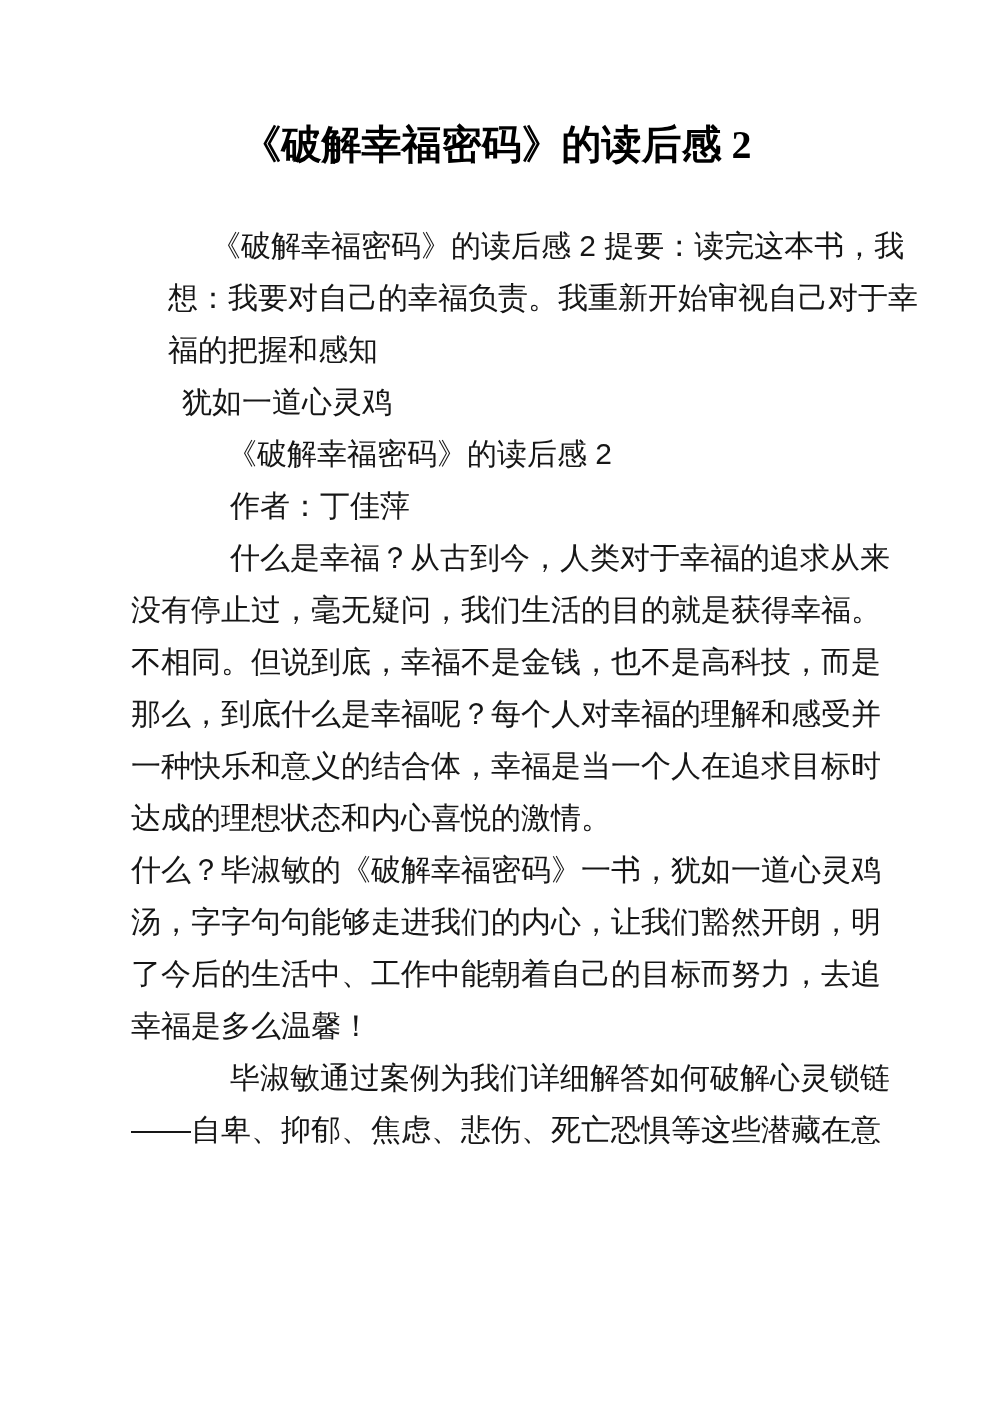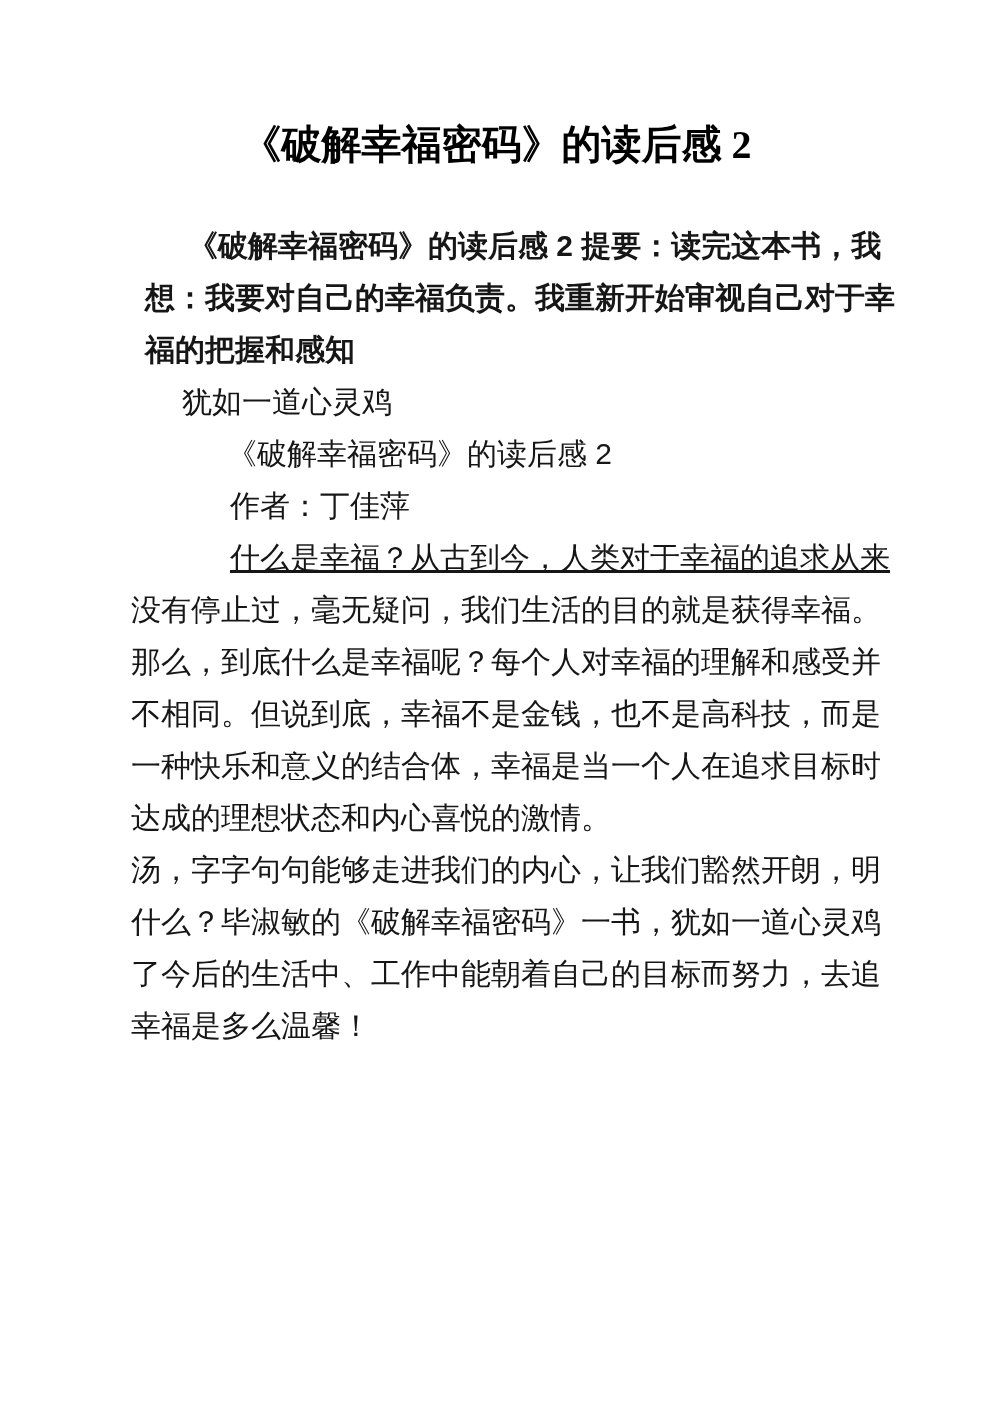--- a/index.html
+++ b/index.html
@@ -35,26 +35,26 @@
     line-height: 52px;
   }
   .para { margin: 0; }
   .line {
     white-space: nowrap;
     text-align: justify;
     text-align-last: justify;
   }
   .line.no-stretch { text-align-last: left; }
   
-  .para-abstract { margin-left: 14px; width: 665px; font-weight: bold; }
+  .para-abstract { margin-left: 37px; width: 665px; }
   .para-abstract .line.first { text-indent: 43px; }
   .para-source   .line.first { text-indent: 51px; }
   .para-subtitle .line.first { text-indent: 96px; }
   .para-author   .line.first { text-indent: 99px; }
-  .para-body     .line.first { text-indent: 99px; text-decoration: underline; }
+  .para-body     .line.first { text-indent: 99px; }
 </style>
 </head>
 <body>
 
 <div class="page">
   <h1 class="title">《破解幸福密码》的读后感 2</h1>
   <div class="content">
       <div class="para para-abstract">
         <div class="line first">《破解幸福密码》的读后感 2 提要：读完这本书，我</div>
         <div class="line">想：我要对自己的幸福负责。我重新开始审视自己对于幸</div>
@@ -65,25 +65,29 @@
       </div>
       <div class="para para-subtitle">
         <div class="line first no-stretch">《破解幸福密码》的读后感 2</div>
       </div>
       <div class="para para-author">
         <div class="line first no-stretch">作者：丁佳萍</div>
       </div>
       <div class="para para-body">
         <div class="line first">什么是幸福？从古到今，人类对于幸福的追求从来</div>
         <div class="line">没有停止过，毫无疑问，我们生活的目的就是获得幸福。</div>
+        <div class="line">不相同。但说到底，幸福不是金钱，也不是高科技，而是</div>
         <div class="line">那么，到底什么是幸福呢？每个人对幸福的理解和感受并</div>
-        <div class="line">不相同。但说到底，幸福不是金钱，也不是高科技，而是</div>
         <div class="line">一种快乐和意义的结合体，幸福是当一个人在追求目标时</div>
         <div class="line no-stretch">达成的理想状态和内心喜悦的激情。</div>
       </div>
       <div class="para para-body">
+        <div class="line">什么？毕淑敏的《破解幸福密码》一书，犹如一道心灵鸡</div>
         <div class="line">汤，字字句句能够走进我们的内心，让我们豁然开朗，明</div>
-        <div class="line">什么？毕淑敏的《破解幸福密码》一书，犹如一道心灵鸡</div>
         <div class="line">了今后的生活中、工作中能朝着自己的目标而努力，去追</div>
         <div class="line no-stretch">幸福是多么温馨！</div>
+      </div>
+      <div class="para para-body">
+        <div class="line first">毕淑敏通过案例为我们详细解答如何破解心灵锁链</div>
+        <div class="line">——自卑、抑郁、焦虑、悲伤、死亡恐惧等这些潜藏在意</div>
       </div>
     </div>
 </div>
 
 </body></html>

